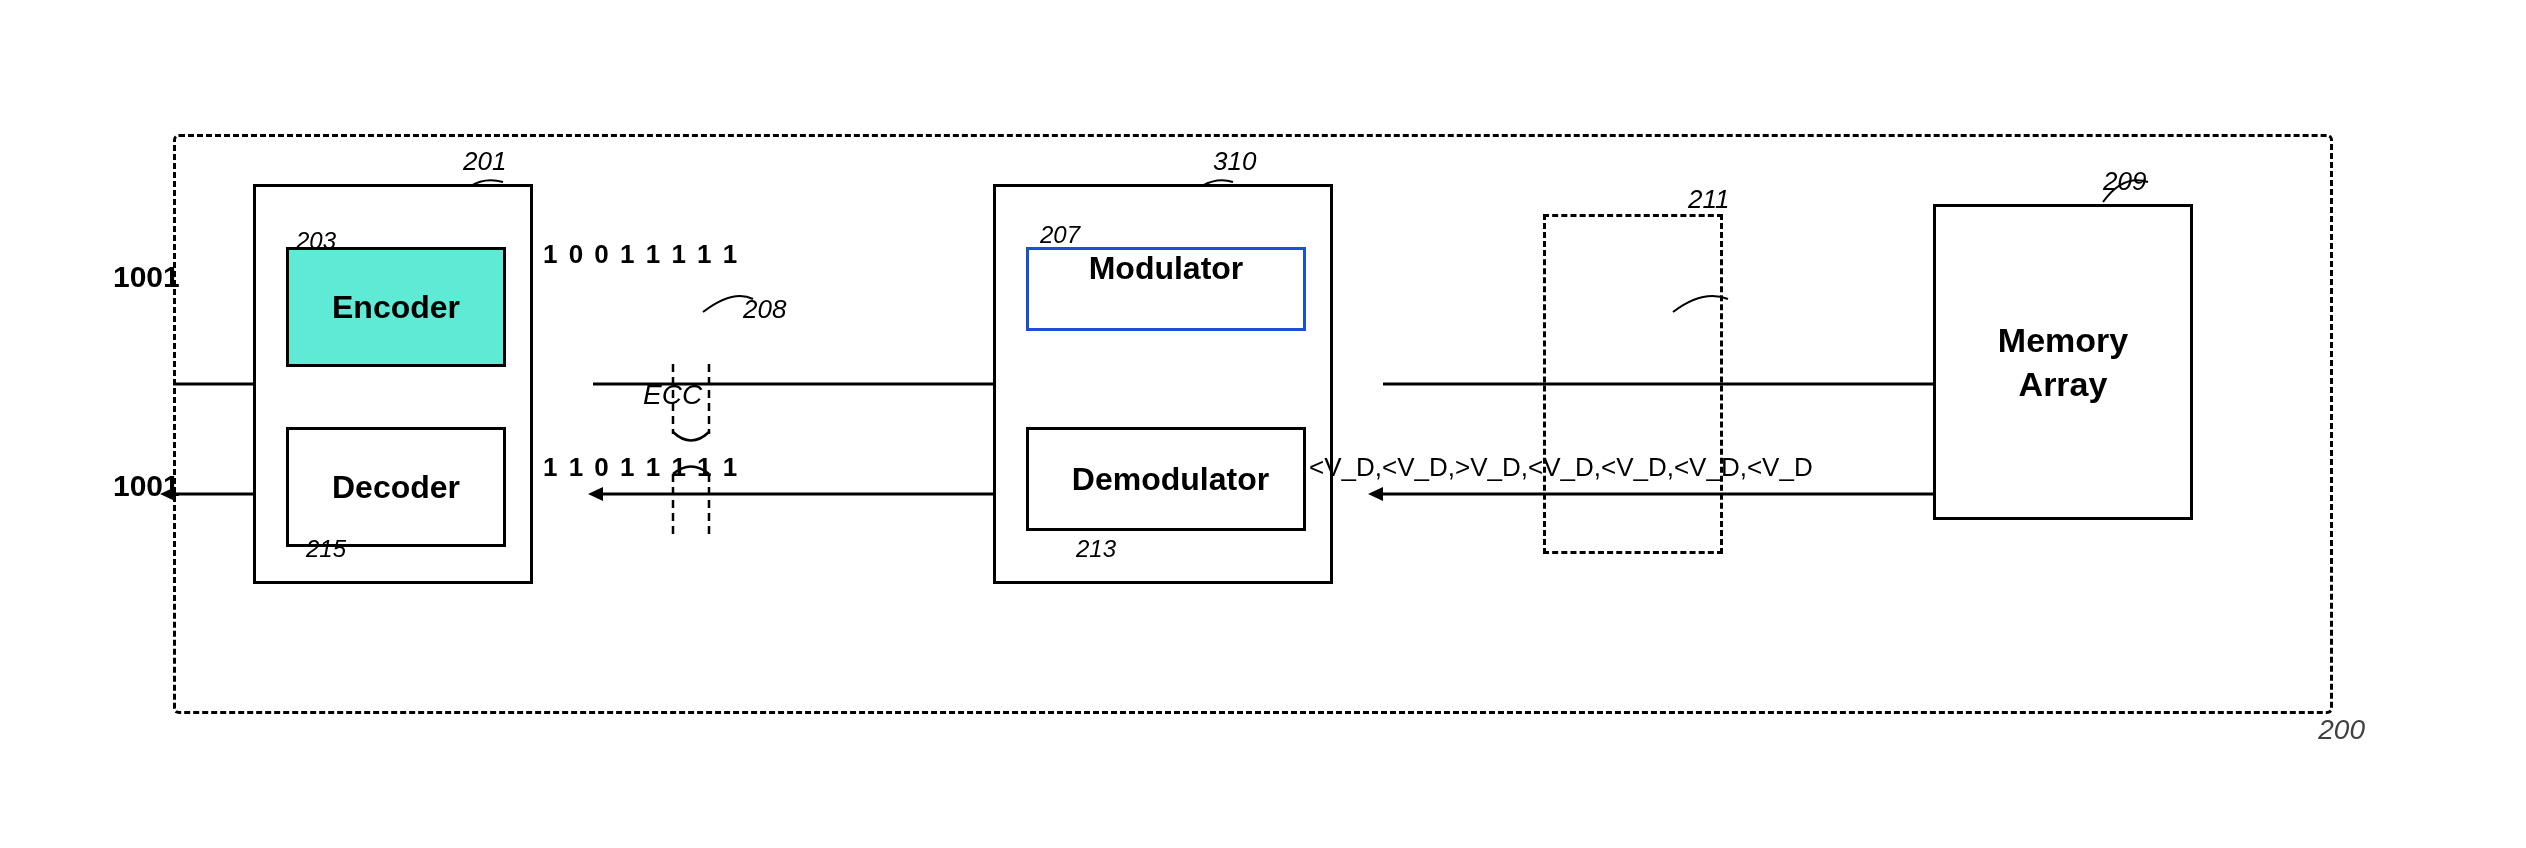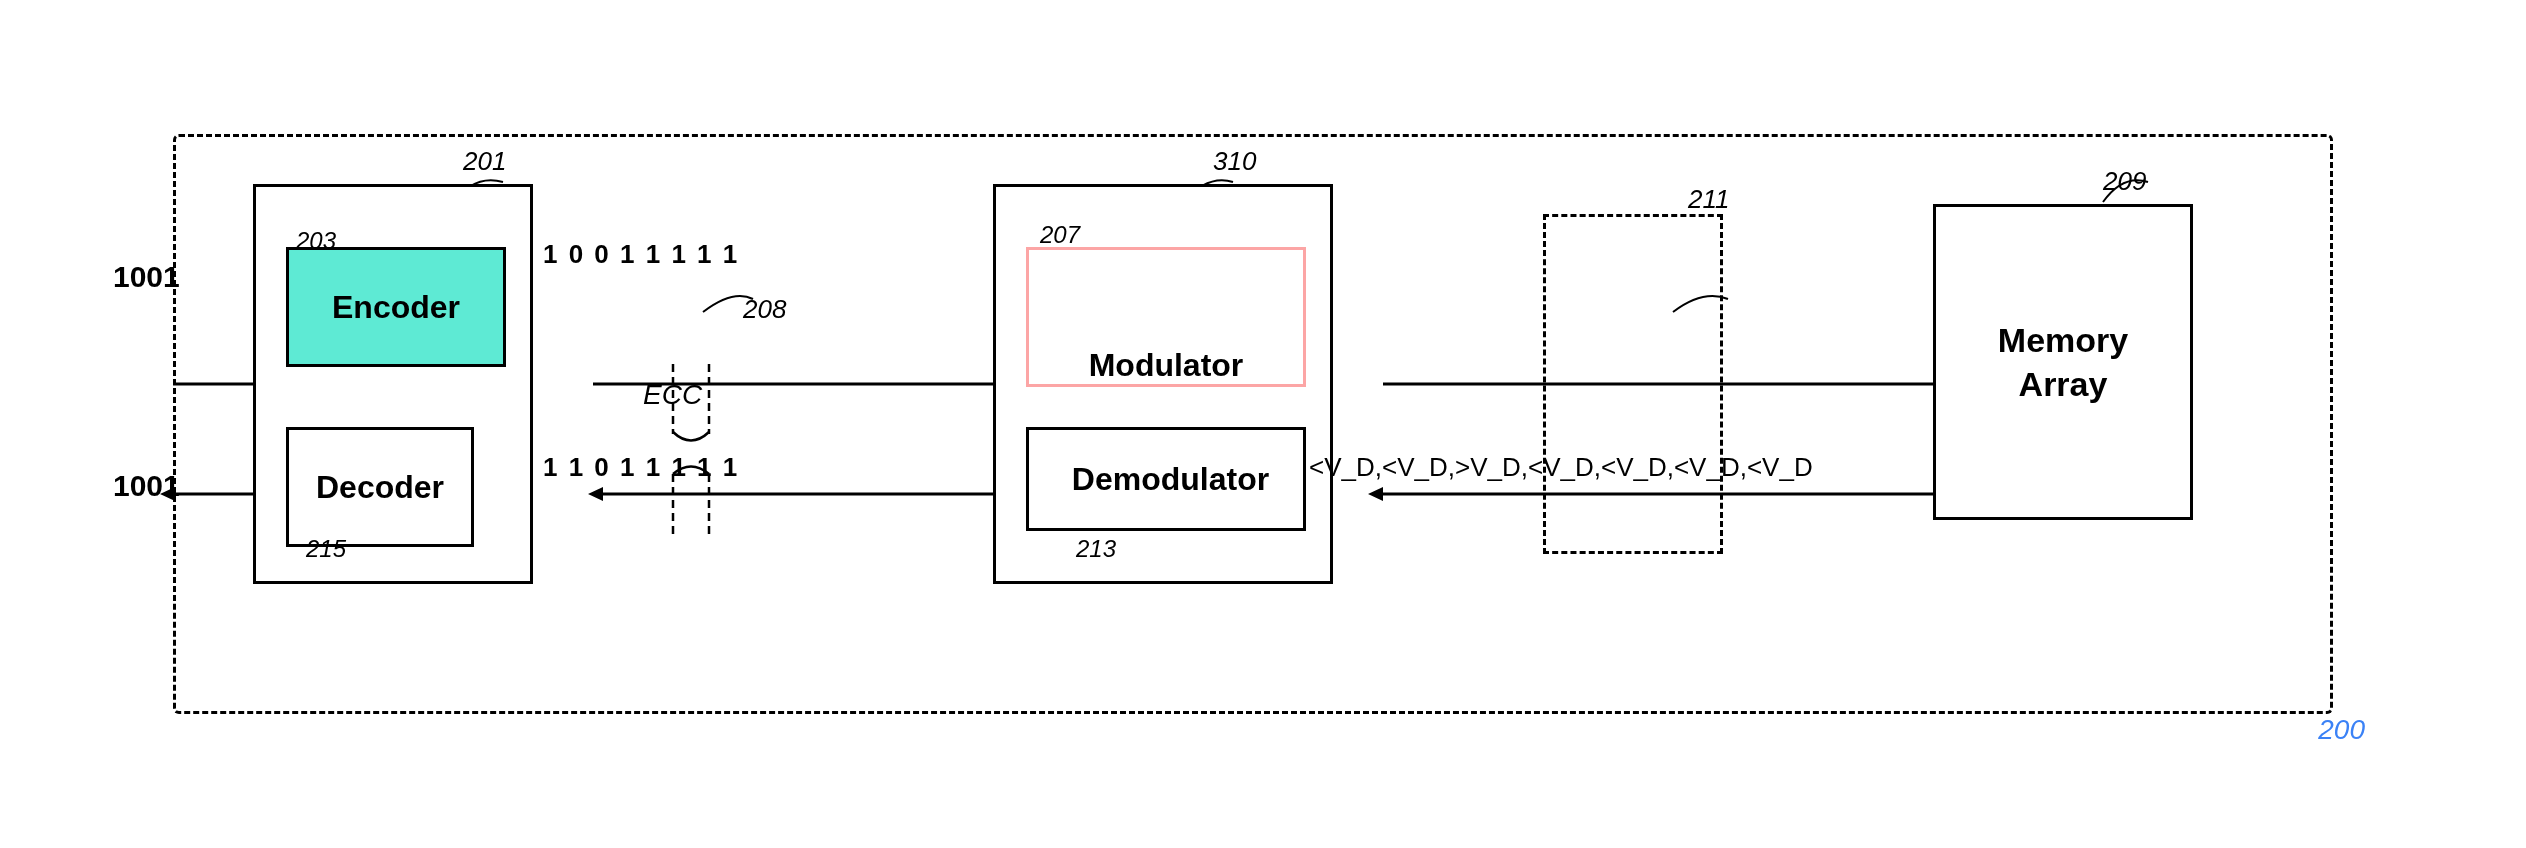--- a/index.html
+++ b/index.html
@@ -29,21 +29,21 @@
       border: 3px dashed #000;
       border-radius: 6px;
     }
     
     .label-200 {
       position: absolute;
       bottom: -30px;
       right: 60px;
       font-size: 28px;
       font-style: italic;
-      color: #3b82f6;
+      color: #404040;
       margin-left: 24px;
     }
     
     .block-201 {
       position: absolute;
       top: 110px;
       left: 140px;
       width: 280px;
       height: 400px;
       border: 3px solid #000;
@@ -68,21 +68,21 @@
       left: 30px;
       font-size: 24px;
       font-style: italic;
       margin-top: 6px;
     }
     
     .block-215 {
       position: absolute;
       top: 240px;
       left: 30px;
-      width: 188px;
+      width: 220px;
       height: 120px;
       border: 3px solid #000;
       background: #fff;
       display: flex;
       align-items: center;
       justify-content: center;
     }
     
     .block-205 {
       position: absolute;
@@ -92,25 +92,25 @@
       height: 400px;
       border: 3px solid #000;
       background: #fff;
     }
     
     .block-207 {
       position: absolute;
       top: 60px;
       left: 30px;
       width: 280px;
-      height: 140px;
-      border: 3px solid #fca5a5;
-      background: #fff;
-      display: flex;
-      align-items: flex-end;
+      height: 84px;
+      border: 3px solid #1d4ed8;
+      background: #fff;
+      display: flex;
+      align-items: flex-start;
       justify-content: center;
     }
     
     .block-213 {
       position: absolute;
       top: 240px;
       left: 30px;
       width: 280px;
       height: 104px;
       border: 3px solid #000;

